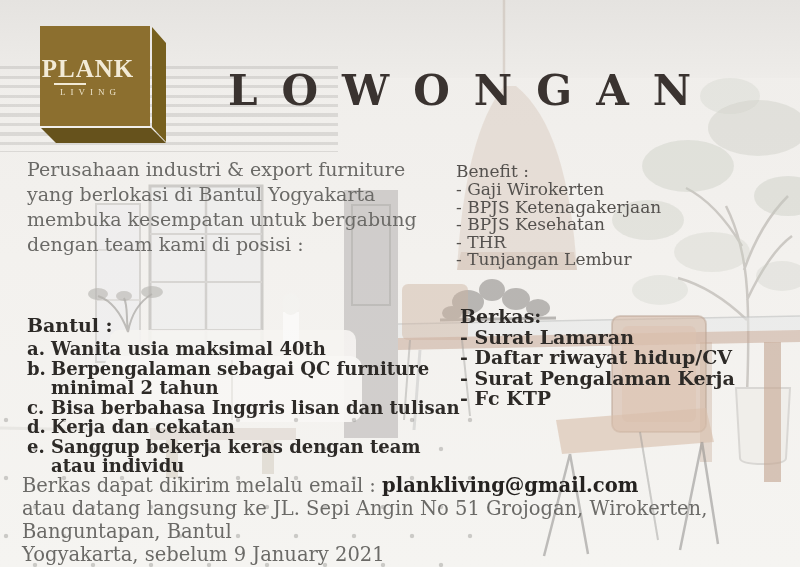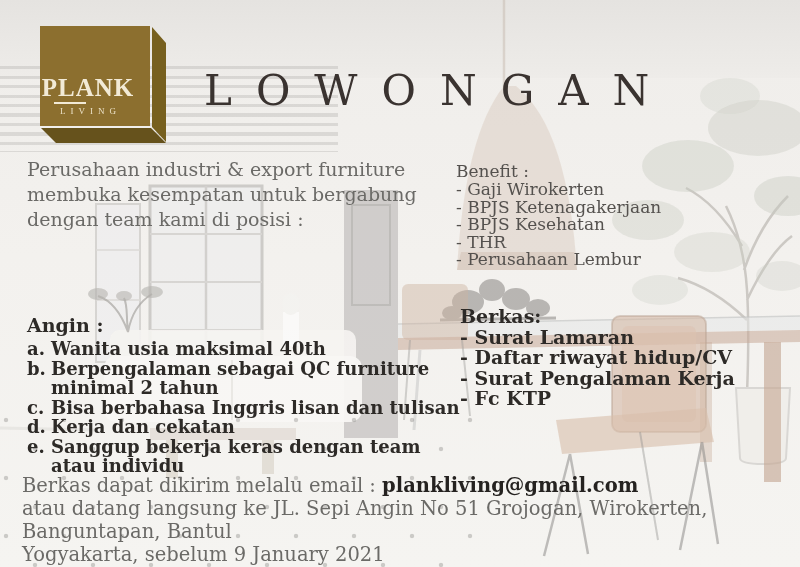--- a/index.html
+++ b/index.html
@@ -12,28 +12,28 @@
     background:linear-gradient(180deg,#e5e3e0,#eeece9);z-index:1;}
   .bg-scene{left:0;top:0;width:800px;height:567px;z-index:1;}
   .bg-stripes{left:0;top:66px;width:338px;height:86px;opacity:.45;z-index:2;
     background:repeating-linear-gradient(180deg,rgba(148,146,143,.55) 0 3px,rgba(255,255,255,0) 3px 9.5px);}
   .bg-floor-dots{left:0;top:412px;width:485px;height:155px;opacity:.28;z-index:2;
     background-image:radial-gradient(rgba(92,90,86,.95) 1.8px,rgba(0,0,0,0) 2.6px),
                      radial-gradient(rgba(92,90,86,.95) 1.8px,rgba(0,0,0,0) 2.6px);
     background-size:58px 58px;background-position:6px 8px,35px 37px;}
   
   .logo{left:36px;top:22px;width:135px;height:126px;z-index:4;}
-  .logo-text{position:absolute;left:4px;top:34px;width:96px;text-align:center;margin-top:19px;}
+  .logo-text{position:absolute;left:4px;top:34px;width:96px;text-align:center;}
   .logo-brand{font-family:"Liberation Serif",serif;font-weight:bold;font-size:25px;
     letter-spacing:1px;color:#f2ead6;line-height:1;}
   .logo-rule{width:32px;height:2px;background:#f2ead6;margin:2px 0 3px 14px;}
   .logo-sub{font-family:"Liberation Serif",serif;font-size:9px;letter-spacing:5px;
     padding-left:5px;color:#ece2c8;line-height:1;}
   
-  .title{left:204px;top:70px;z-index:5;font-weight:normal;font-size:42px;line-height:1;
+  .title{left:228px;top:70px;z-index:5;font-weight:bold;font-size:42px;line-height:1;
     letter-spacing:24px;color:#3a3330;white-space:nowrap;}
   
   .intro{left:27px;top:157px;z-index:5;font-size:19px;line-height:25px;color:#6b6a67;}
   
   .position{left:24px;top:249px;z-index:5;font-family:"Liberation Serif",serif;
     font-size:35px;letter-spacing:1.5px;color:#433d39;white-space:nowrap;}
   
   .syarat{left:27px;top:314px;z-index:5;color:#2d2a27;font-weight:bold;}
   .syarat .hd{font-size:19px;line-height:22px;margin-bottom:3px;}
   .syarat .row{display:flex;font-size:18px;line-height:19.5px;}
@@ -157,27 +157,28 @@
       <div class="logo-brand">PLANK</div>
       <div class="logo-rule"></div>
       <div class="logo-sub">LIVING</div>
     </div>
   </div>
 
   <div class="layer title">LOWONGAN</div>
 
   <div class="layer intro">
     <div>Perusahaan industri &amp; export furniture</div>
+    <div>yang berlokasi di Bantul Yogyakarta</div>
     <div>membuka kesempatan untuk bergabung</div>
     <div>dengan team kami di posisi :</div>
   </div>
 
 
   <div class="layer syarat">
-    <div class="hd">Angin :</div>
+    <div class="hd">Bantul :</div>
     <div class="row">
       <span class="k">a.</span>
       <span>Wanita usia maksimal 40th</span>
     </div>
     <div class="row">
       <span class="k">b.</span>
       <span>
         <div>Berpengalaman sebagai QC furniture</div>
         <div>minimal 2 tahun</div>
       </span>
@@ -198,21 +199,21 @@
       </span>
     </div>
   </div>
 
   <div class="layer benefit">
     <div class="hd">Benefit :</div>
     <div>- Gaji Wirokerten</div>
     <div>- BPJS Ketenagakerjaan</div>
     <div>- BPJS Kesehatan</div>
     <div>- THR</div>
-    <div>- Perusahaan Lembur</div>
+    <div>- Tunjangan Lembur</div>
   </div>
 
   <div class="layer berkas">
     <div>Berkas:</div>
     <div>- Surat Lamaran</div>
     <div>- Daftar riwayat hidup/CV</div>
     <div>- Surat Pengalaman Kerja</div>
     <div>- Fc KTP</div>
   </div>
 

